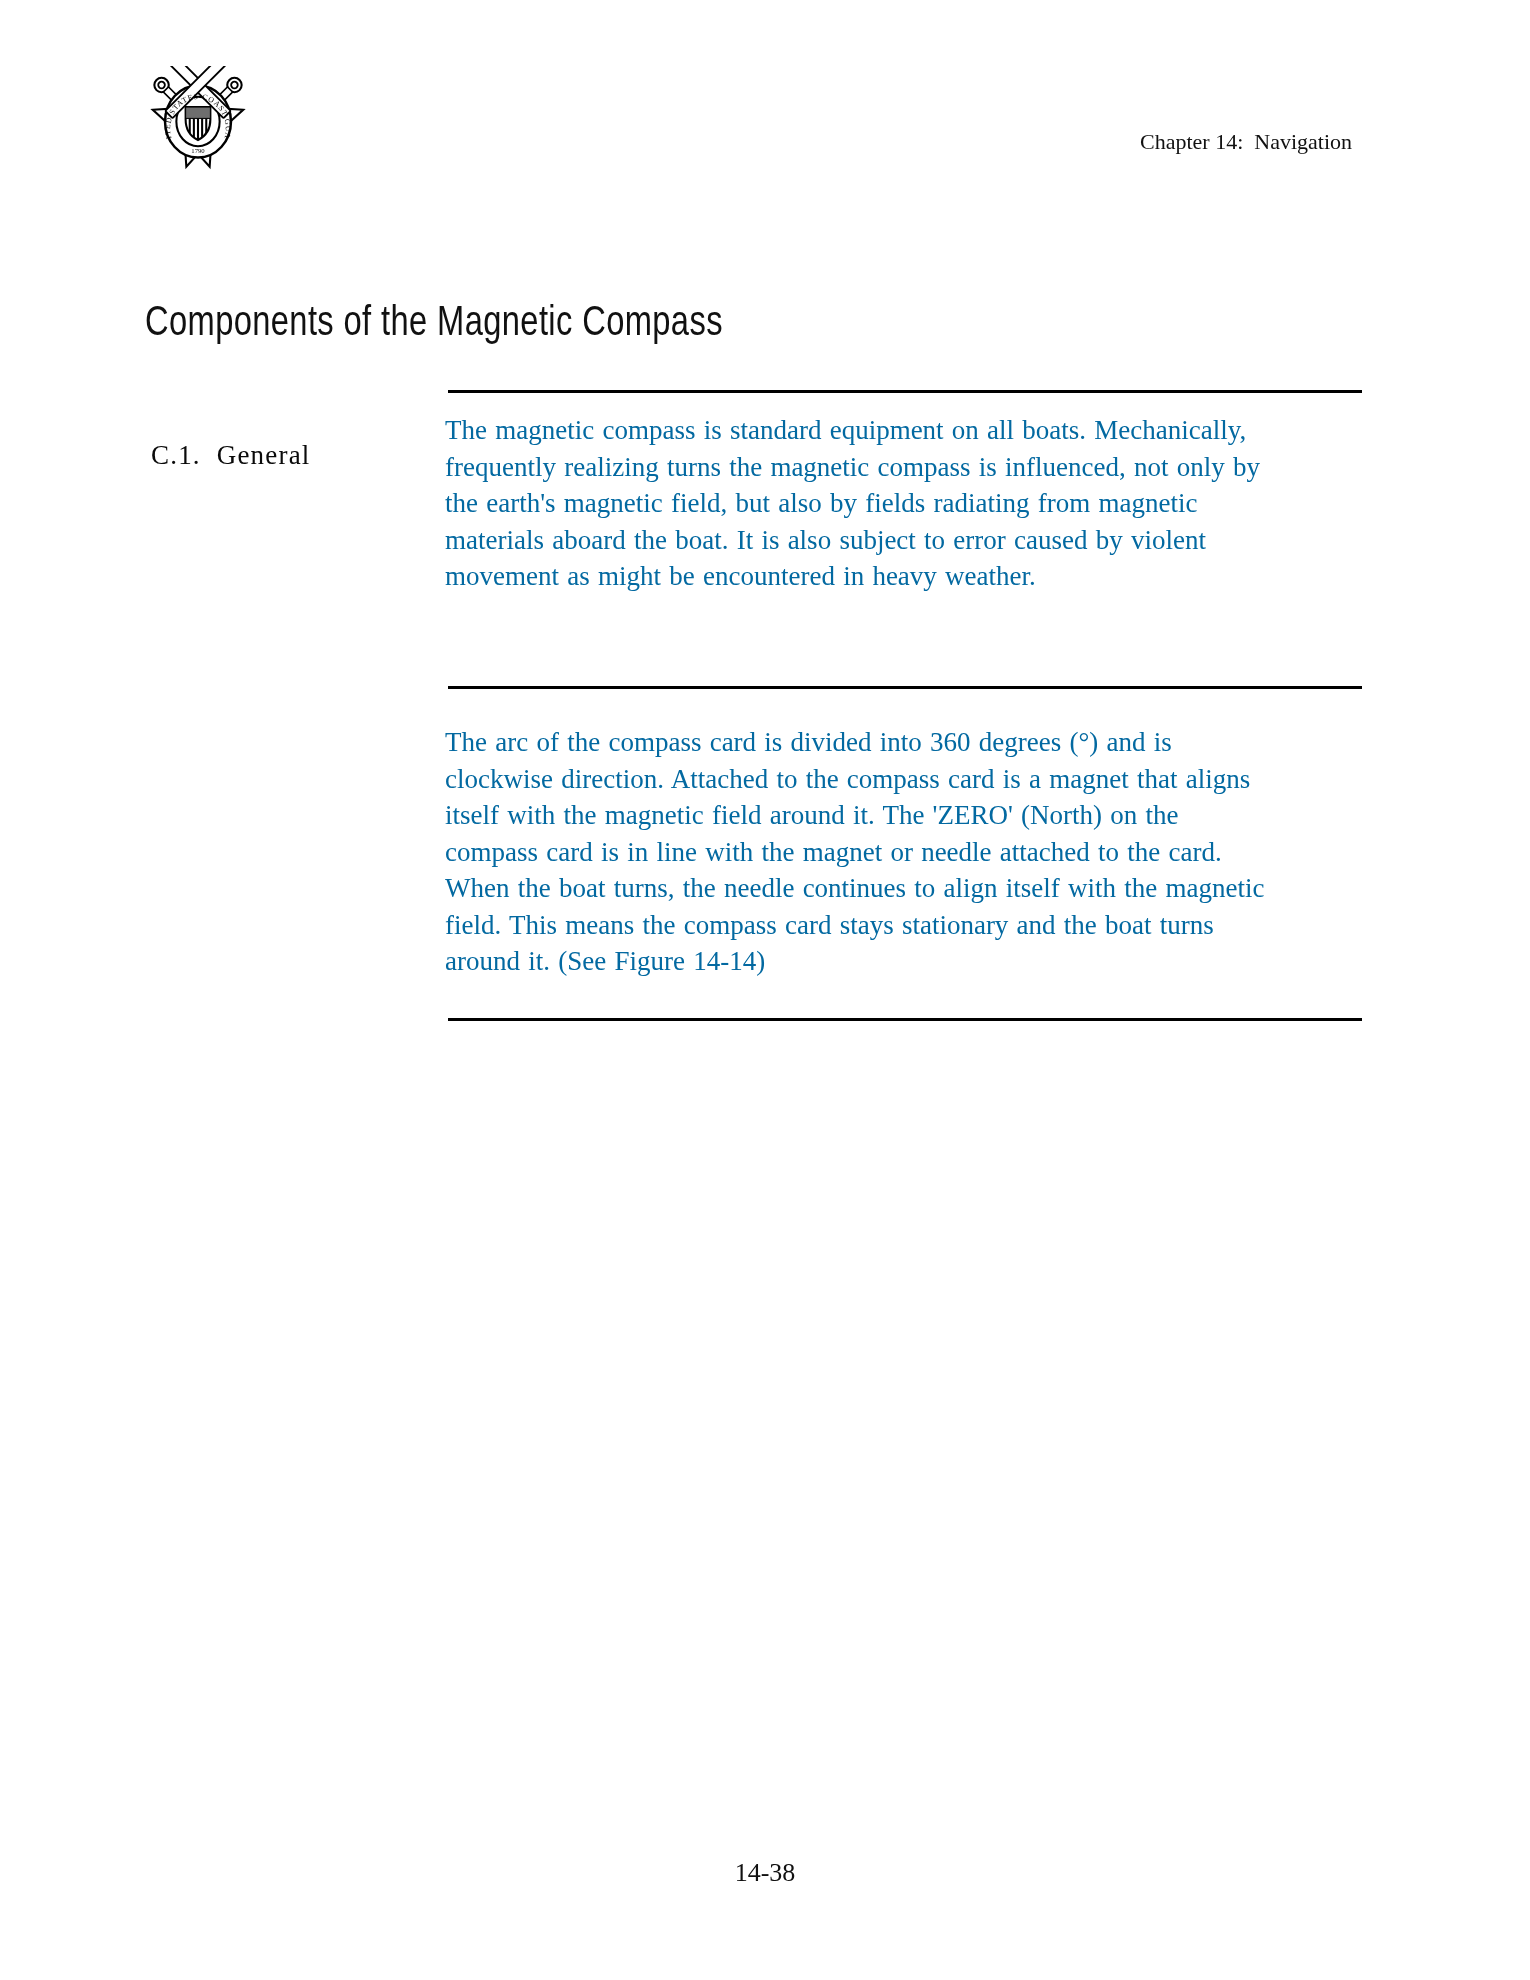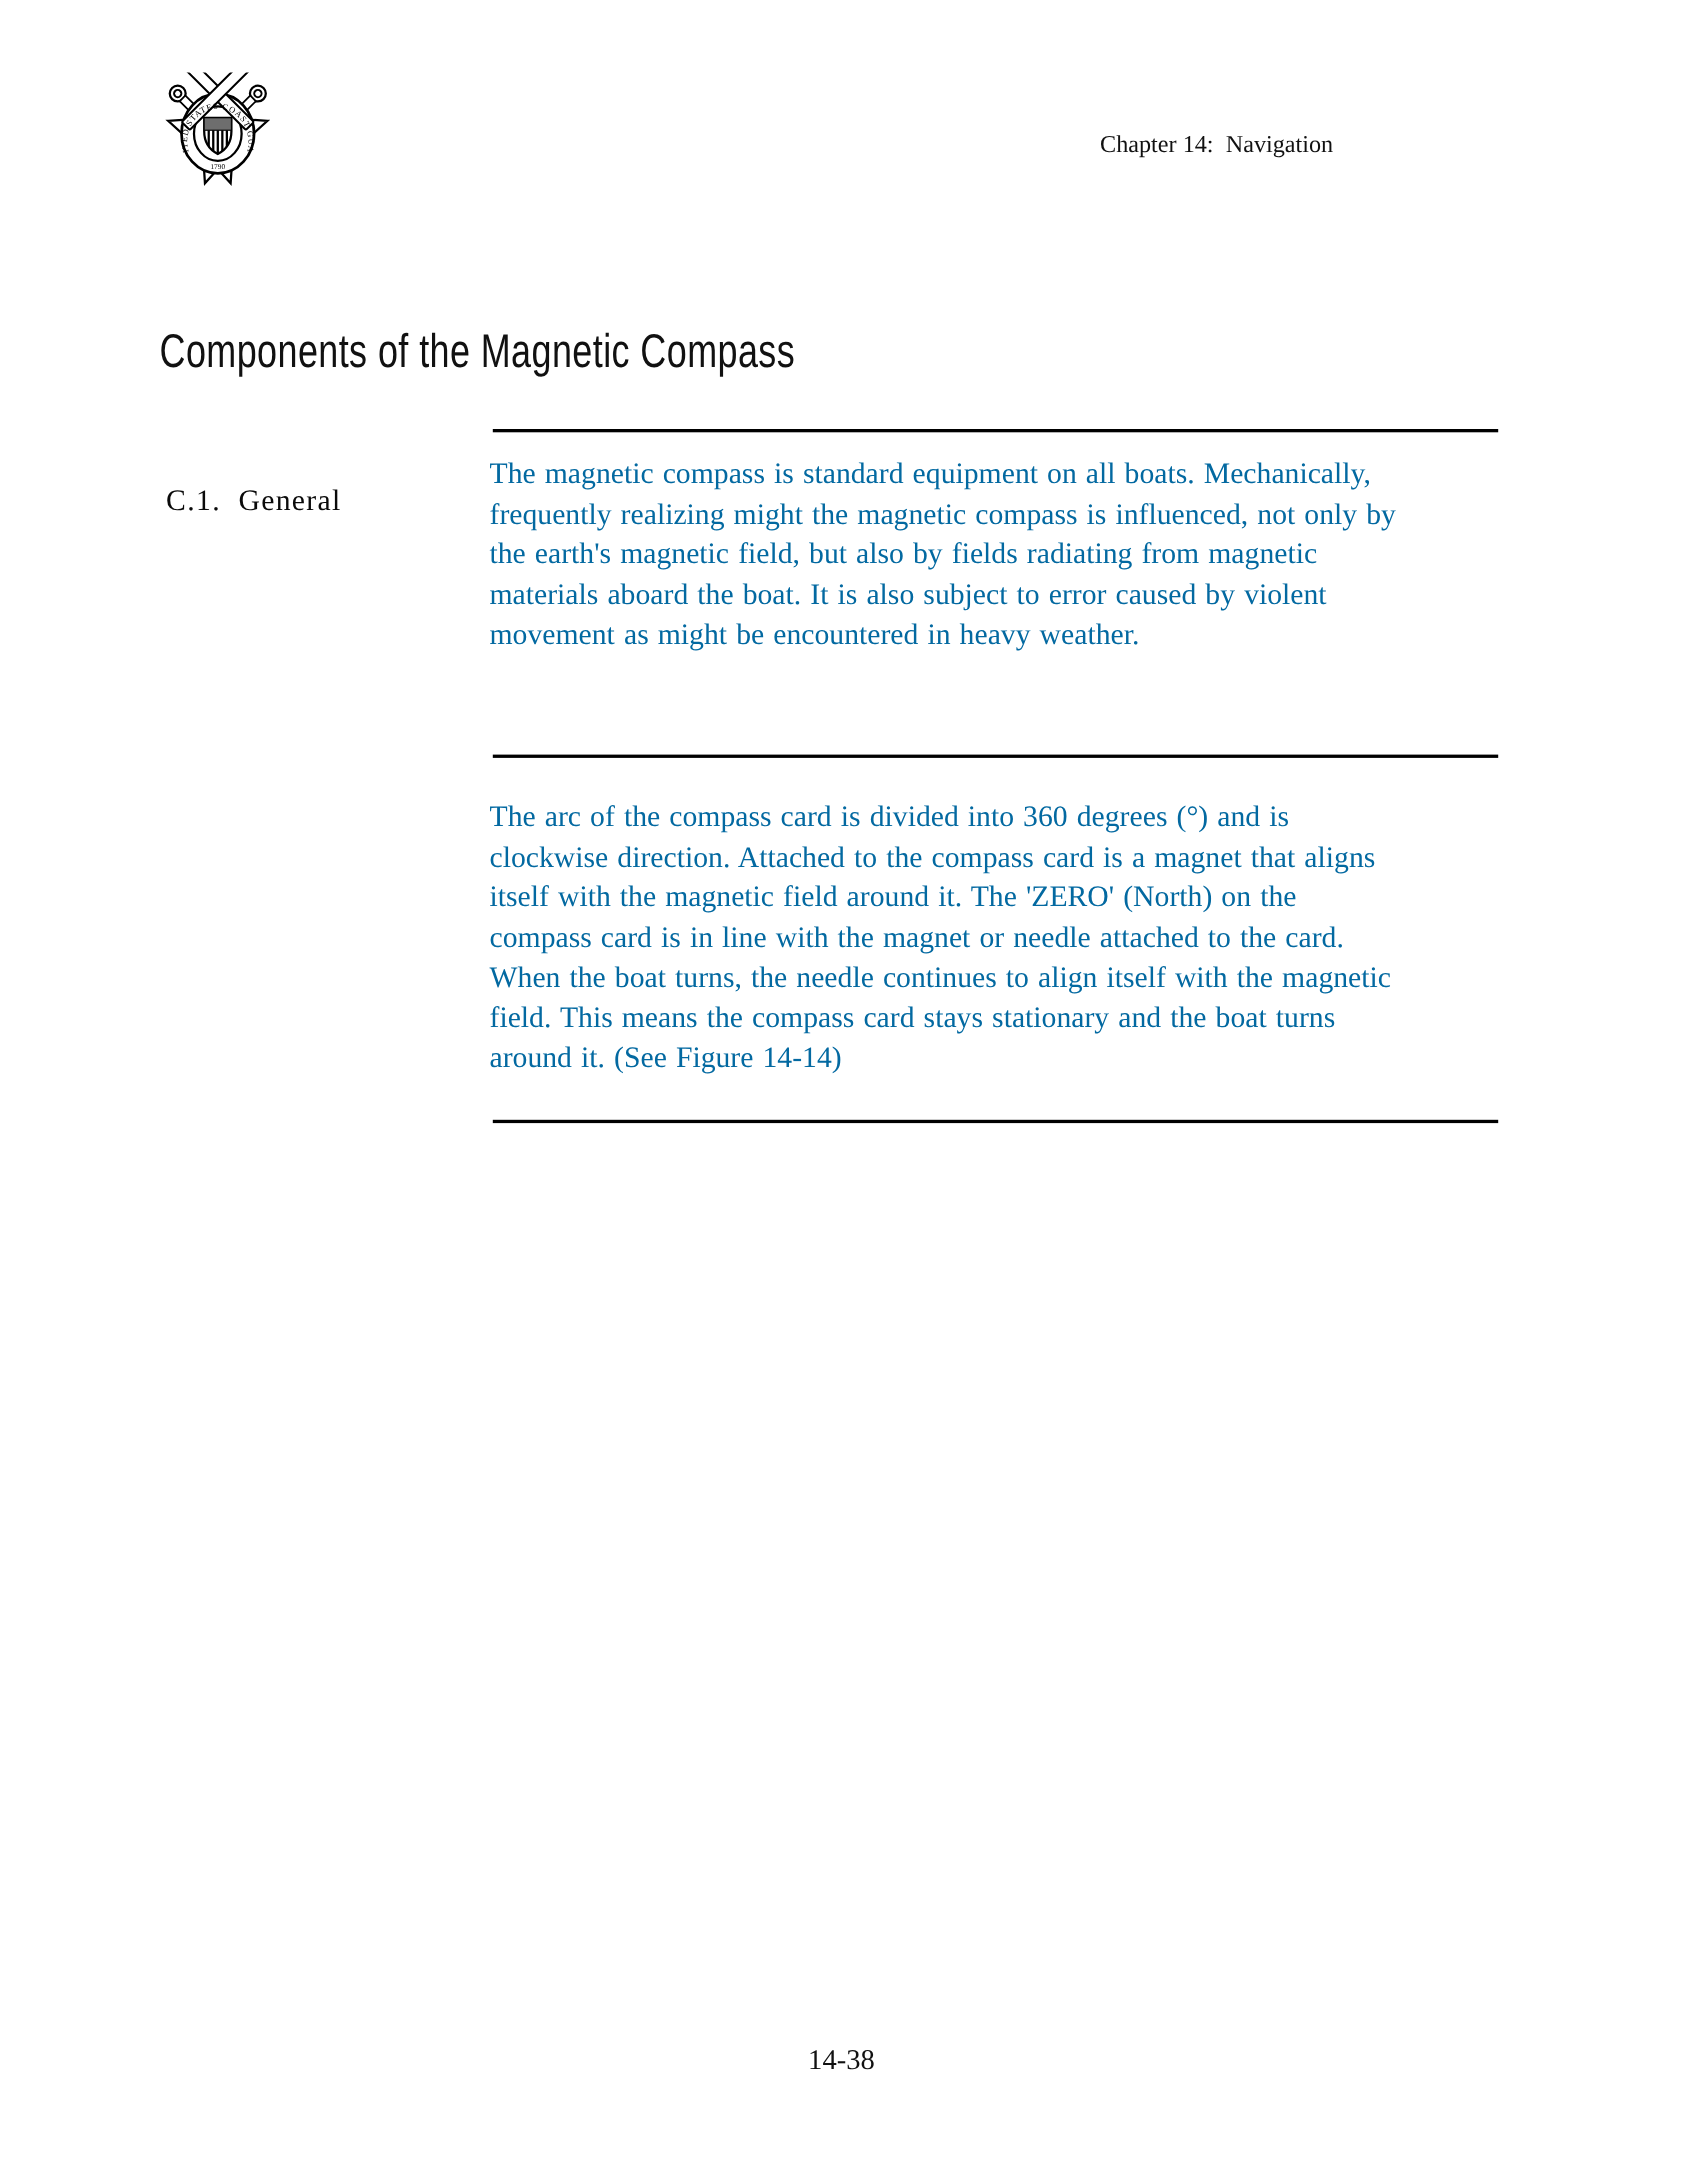--- a/index.html
+++ b/index.html
@@ -7,22 +7,22 @@
     position:relative;
     width:1530px;height:1980px;
     background:#ffffff;
     color:#000;
     font-family:"Liberation Serif", serif;
     overflow:hidden;
     margin:0 auto;
   }
   
   .chapter{
-    position:absolute;top:118px;left:1000px;width:352px;
-    font-size:22px;white-space:pre;color:#111;
+    position:absolute;top:129px;left:1000px;width:352px;
+    text-align:right;font-size:22px;white-space:pre;color:#111;
   }
   
   .logo{position:absolute;left:131px;top:66px;width:134px;height:112px;}
   .logo svg{width:100%;height:100%;}
   
   .title{
     position:absolute;left:145px;top:296px;
     font-family:"Liberation Sans", sans-serif;
     font-size:43px;letter-spacing:0.5px;color:#111;
     transform:scaleX(0.76);transform-origin:left top;
@@ -119,21 +119,21 @@
 
   <div class="title">Components of the Magnetic Compass</div>
 
   <div class="rule rule-1"></div>
   <div class="rule rule-2"></div>
   <div class="rule rule-3"></div>
 
   <div class="sec-label sec-label-1">C.1.  General</div>
   <div class="sec-body sec-body-1">
     <div class="body-line">The magnetic compass is standard equipment on all boats. Mechanically,</div>
-    <div class="body-line">frequently realizing might the magnetic compass is influenced, not only by</div>
+    <div class="body-line">frequently realizing turns the magnetic compass is influenced, not only by</div>
     <div class="body-line">the earth's magnetic field, but also by fields radiating from magnetic</div>
     <div class="body-line">materials aboard the boat. It is also subject to error caused by violent</div>
     <div class="body-line">movement as might be encountered in heavy weather.</div>
   </div>
 
   <div class="sec-body sec-body-2">
     <div class="body-line">The arc of the compass card is divided into 360 degrees (°) and is</div>
     <div class="body-line">clockwise direction. Attached to the compass card is a magnet that aligns</div>
     <div class="body-line">itself with the magnetic field around it. The 'ZERO' (North) on the</div>
     <div class="body-line">compass card is in line with the magnet or needle attached to the card.</div>

